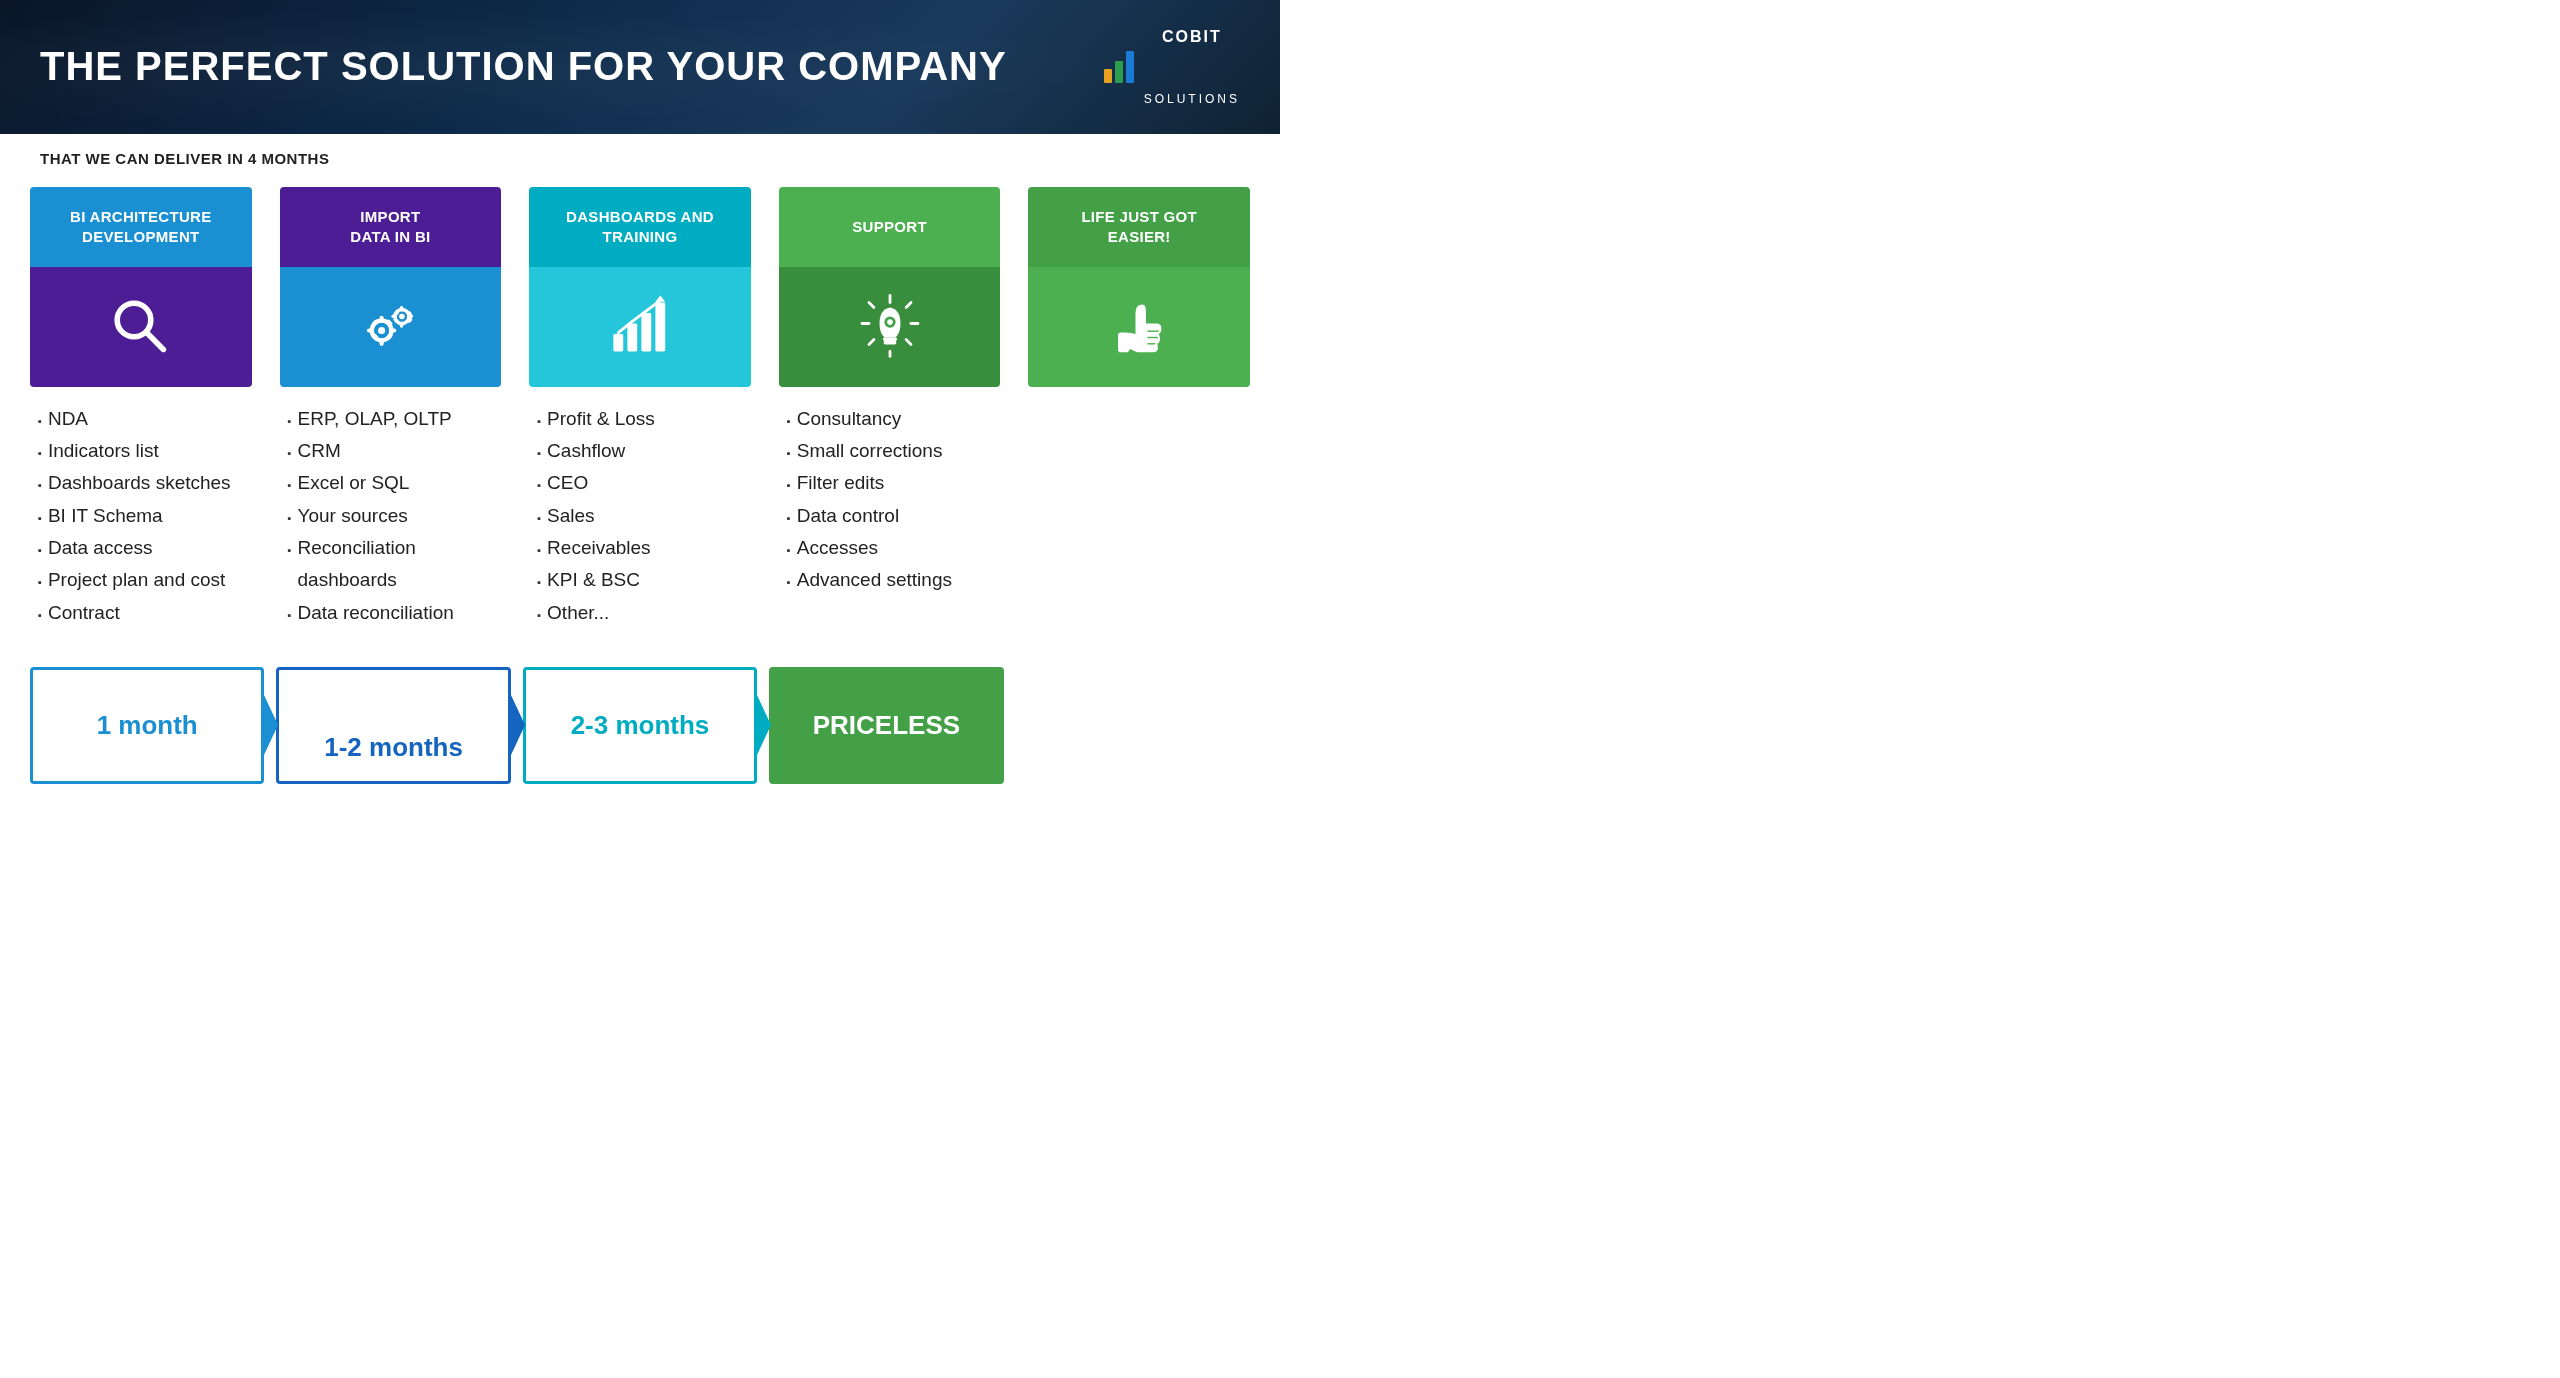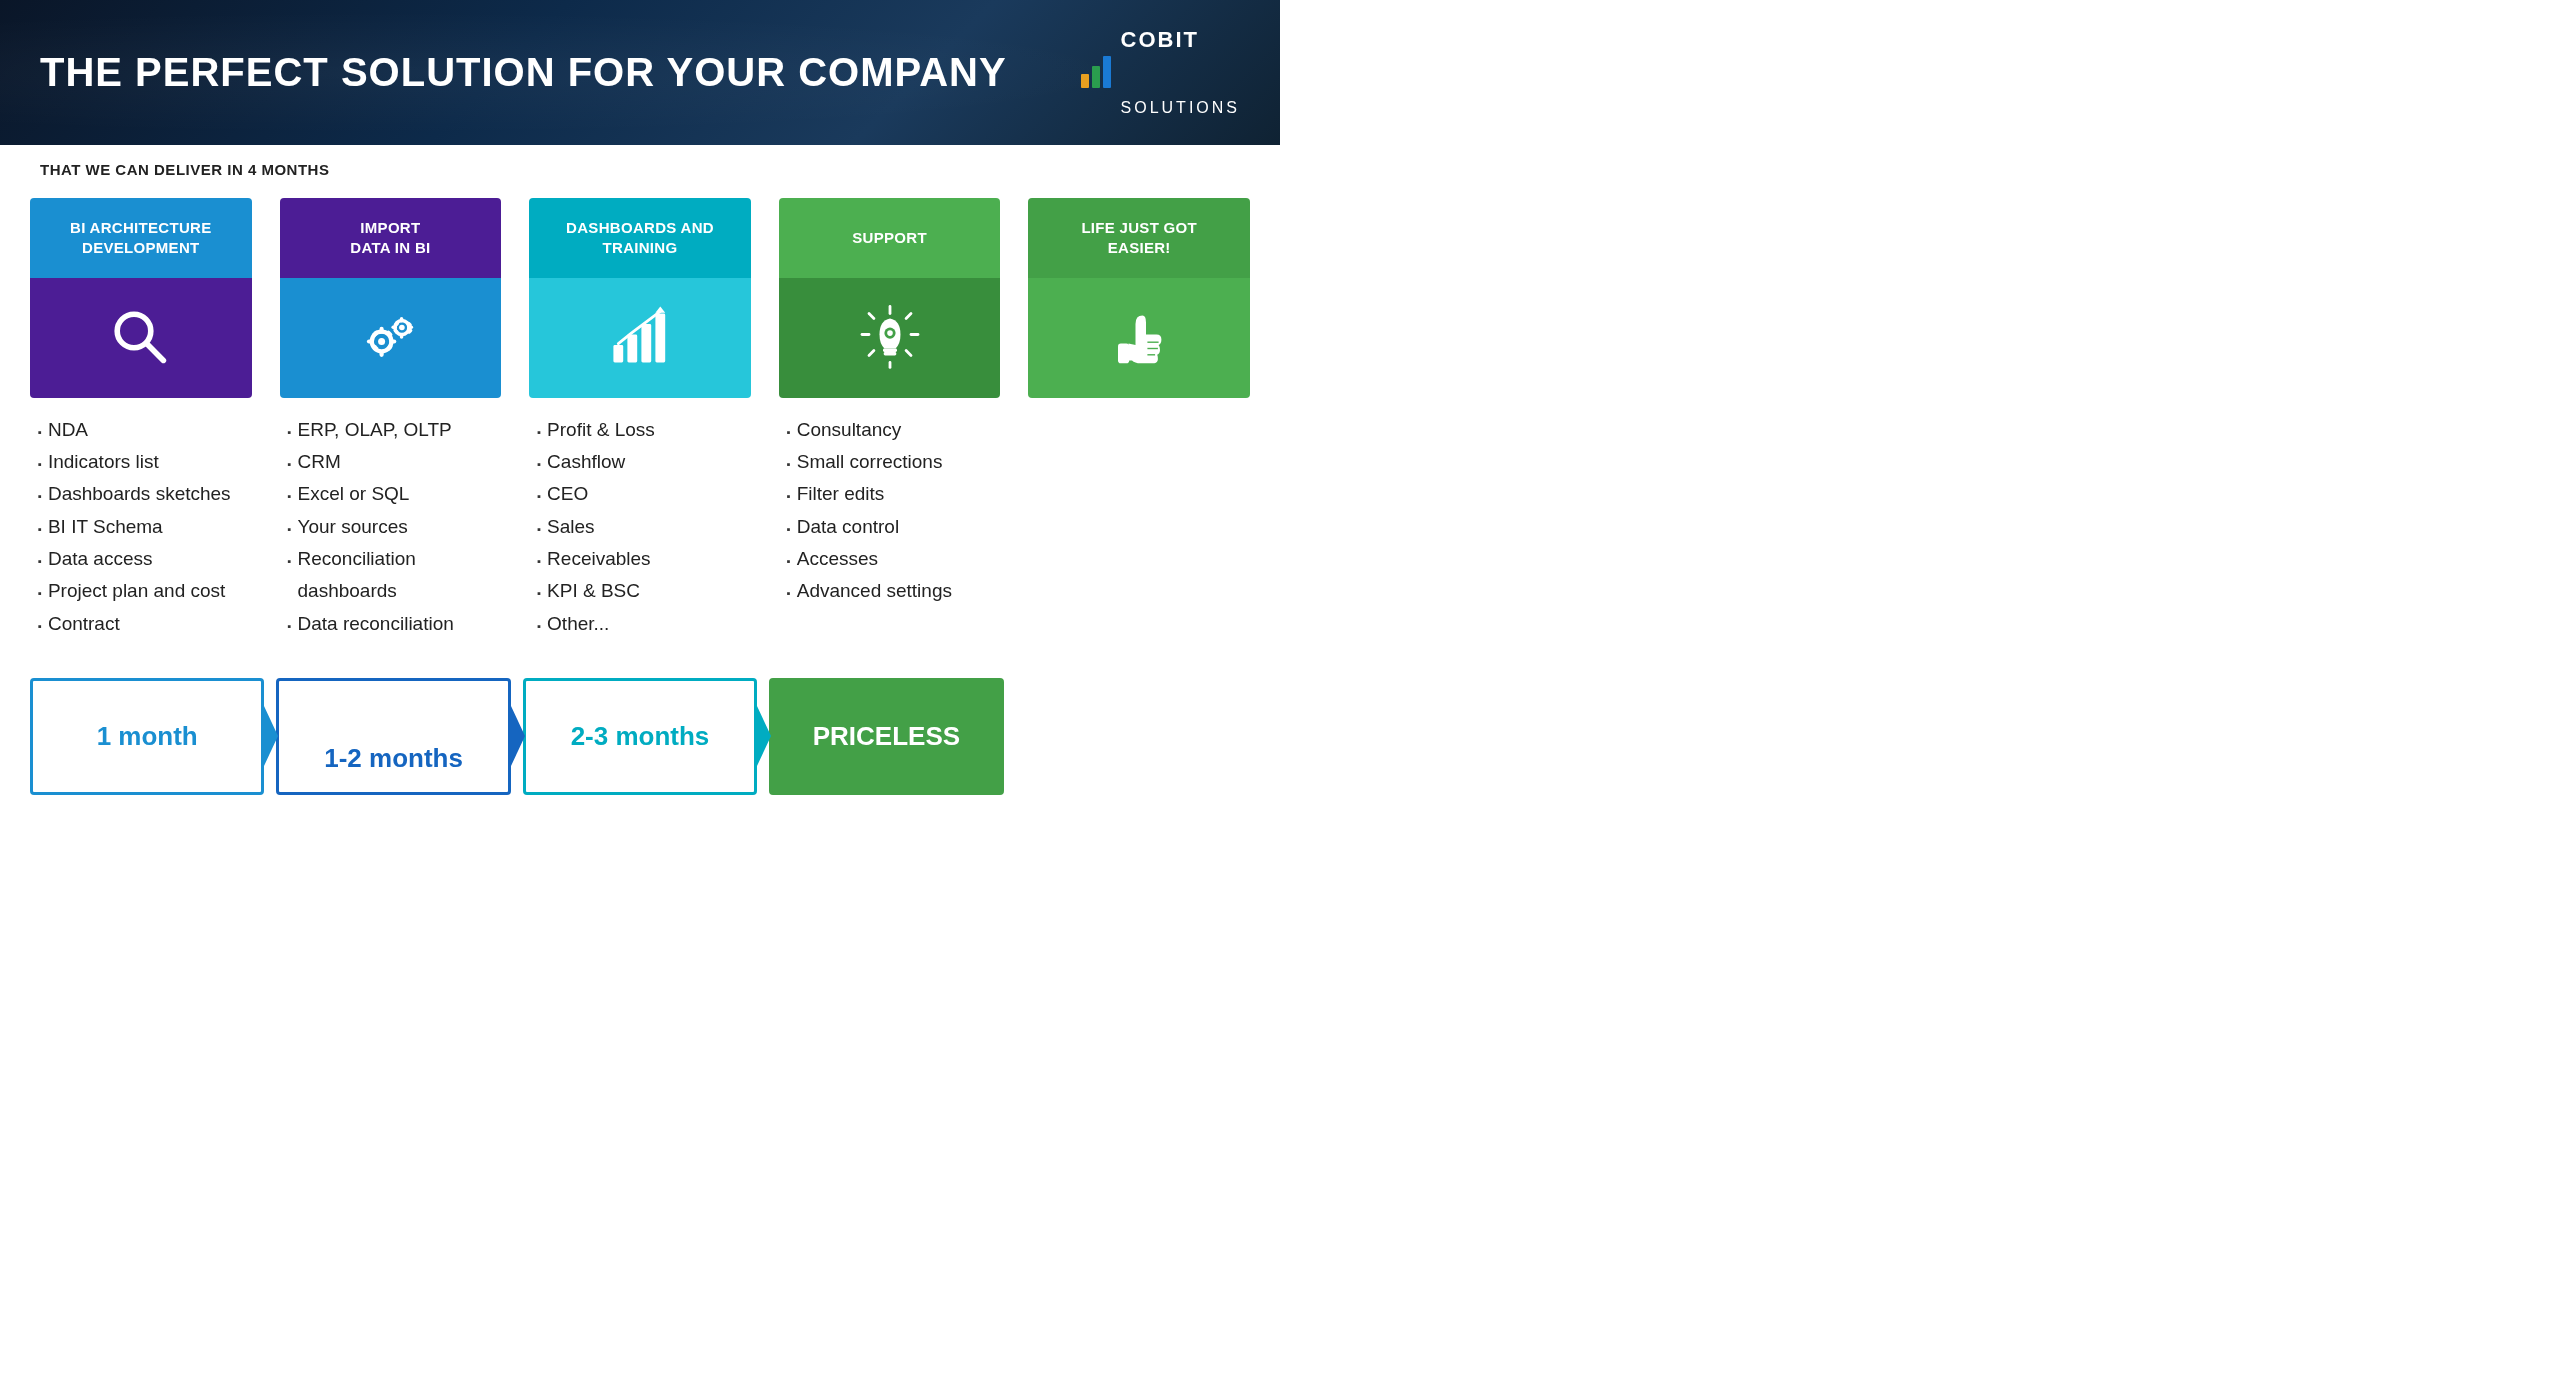--- a/index.html
+++ b/index.html
@@ -54,27 +54,28 @@
     .logo-bar-1 { height: 14px; background: #e8a020; }
     .logo-bar-2 { height: 22px; background: #2a9d4e; }
     .logo-bar-3 { height: 32px; background: #1a7ad4; }
     .logo-text {
       display: flex;
       flex-direction: column;
       line-height: 1.1;
     }
     .logo-text-cobit {
       color: #fff;
-      font-size: 22px;
+      font-size: 16px;
       font-weight: 900;
       letter-spacing: 2px;
+      text-align: center;
     }
     .logo-text-solutions {
       color: #fff;
-      font-size: 16px;
+      font-size: 12px;
       font-weight: 400;
       letter-spacing: 3px;
       margin-top: 47px;
     }
 
     
     .subtitle-bar {
       padding: 16px 40px 10px;
       background: #fff;
     }

